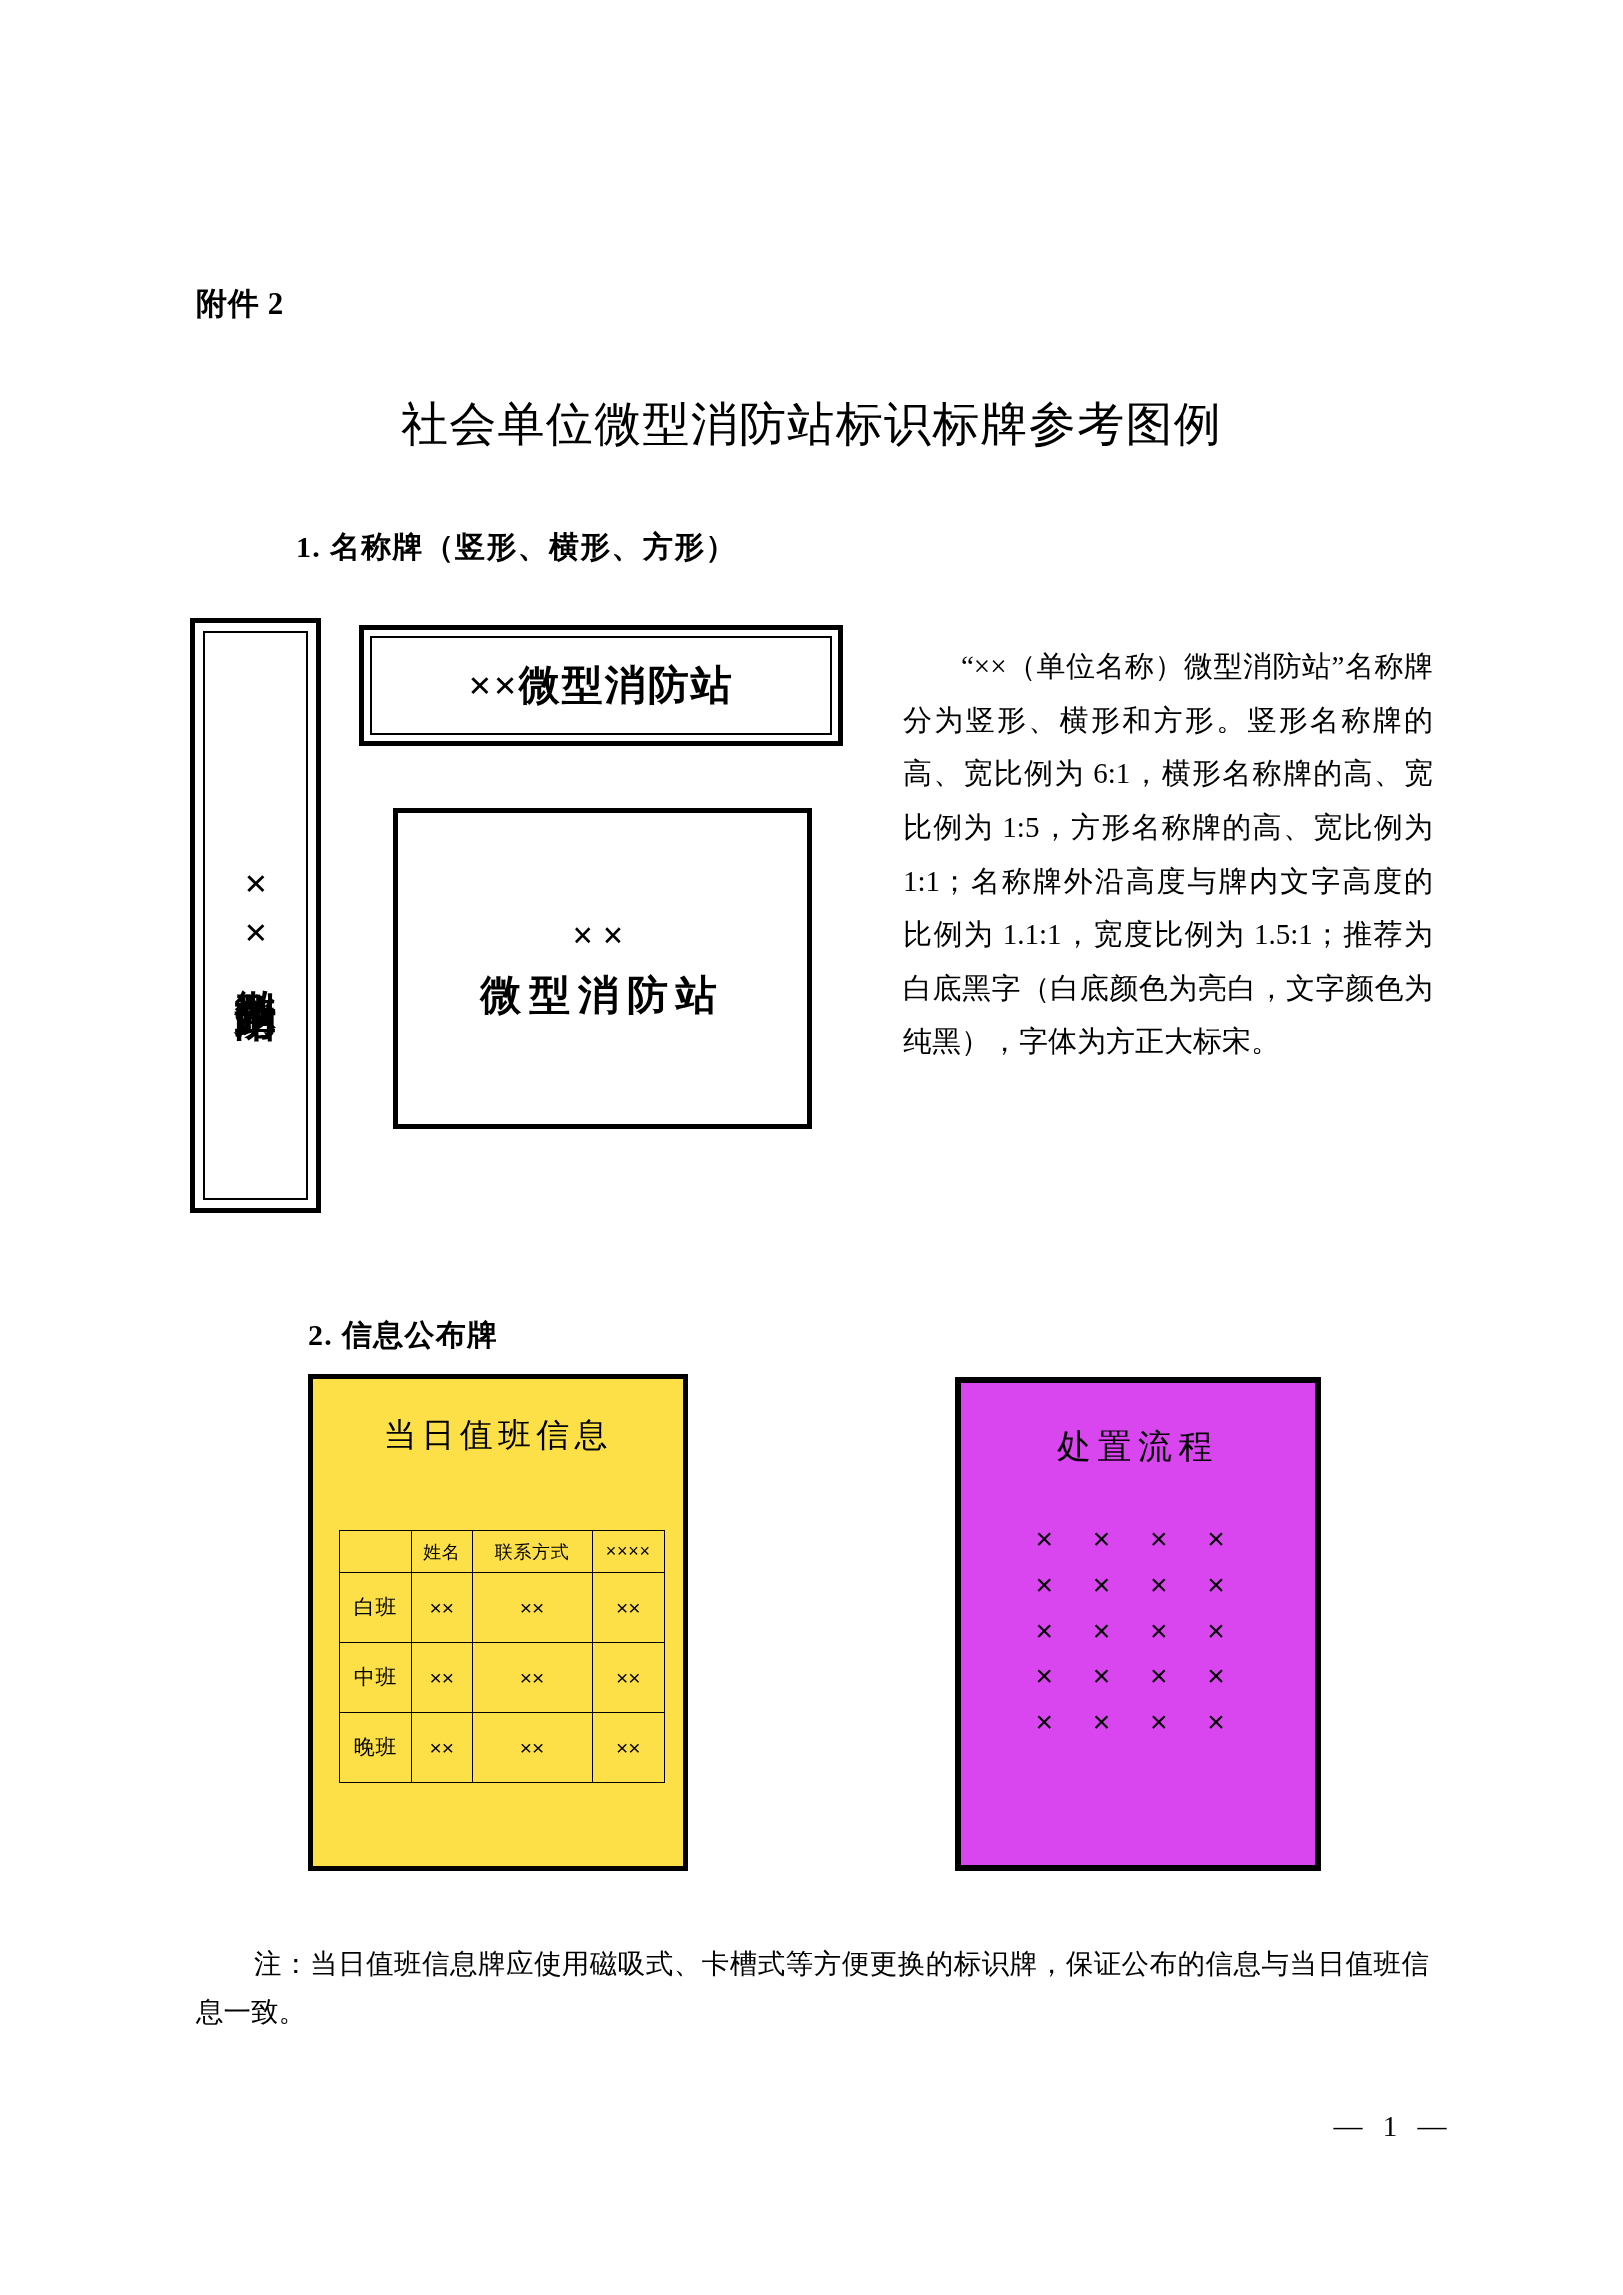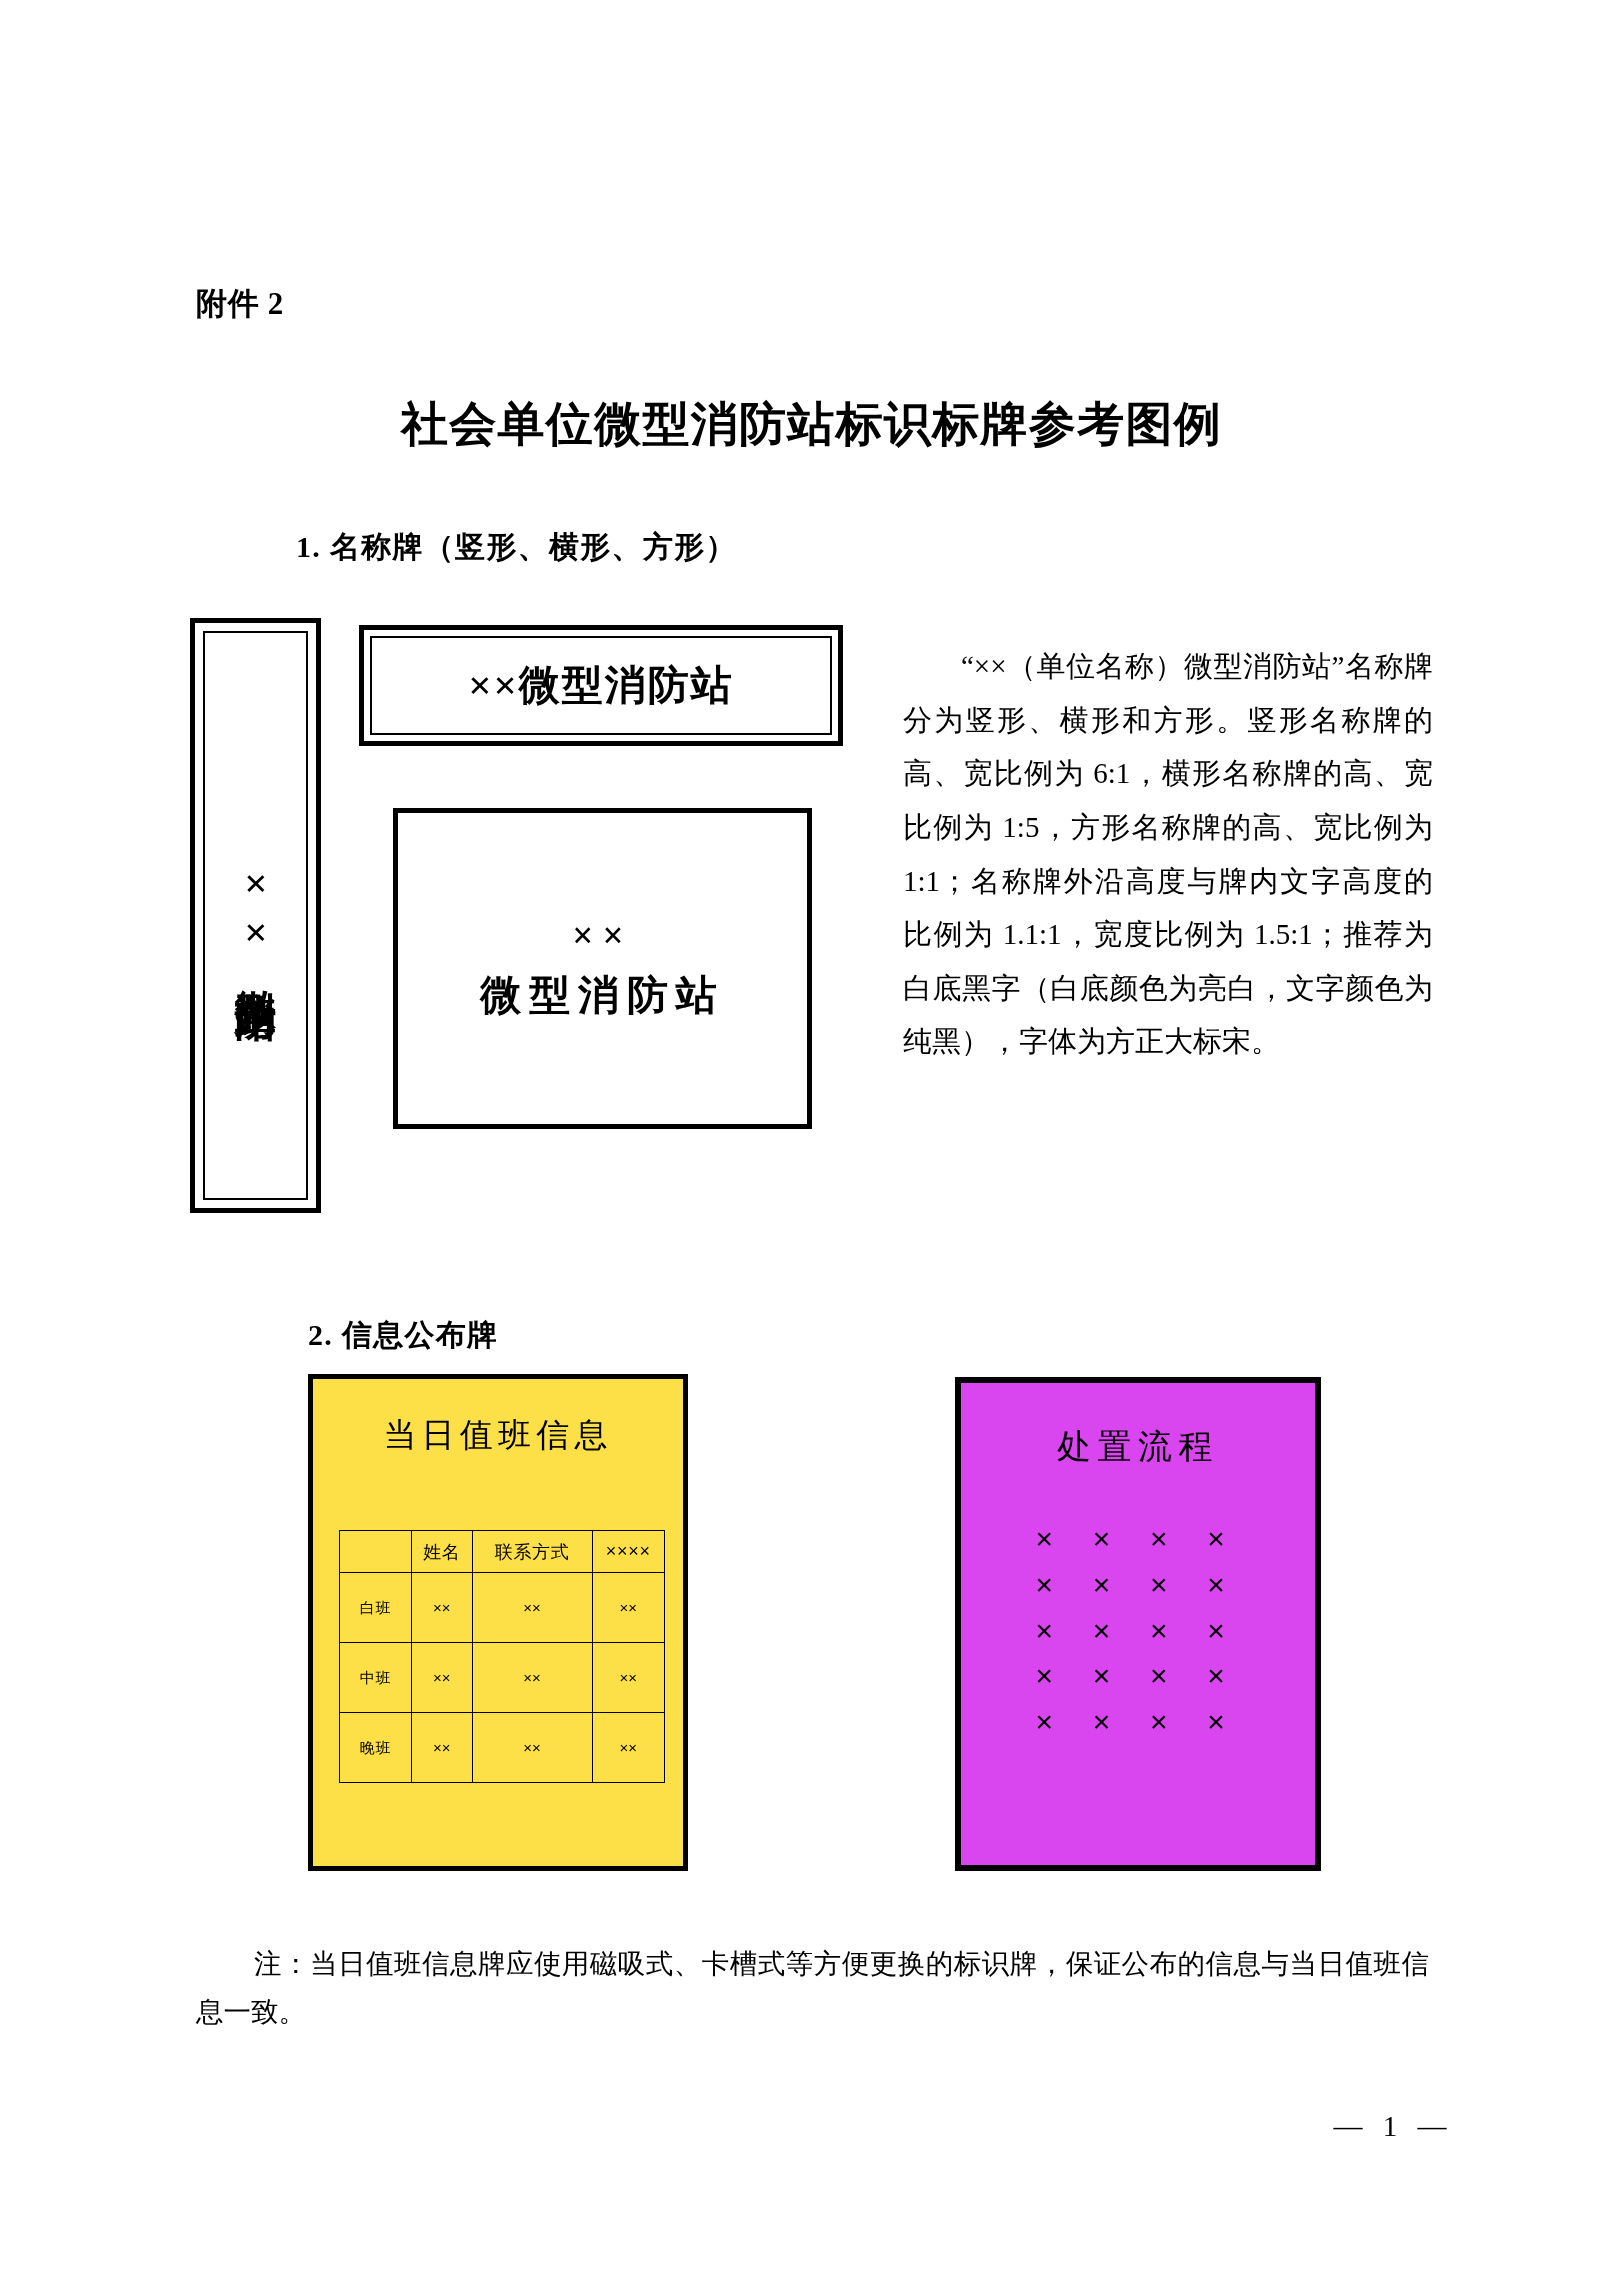--- a/index.html
+++ b/index.html
@@ -30,21 +30,21 @@
     letter-spacing: 0.7px;
     font-family: "Liberation Serif", "DejaVu Serif", serif;
   }
   .doc-title {
     position: absolute;
     left: 0;
     top: 393px;
     width: 1623px;
     text-align: center;
     font-size: 47px;
-    font-weight: bold;
+    font-weight: normal;
     letter-spacing: 1.3px;
     font-family: "Liberation Serif", "DejaVu Serif", serif;
   }
   .section-heading {
     position: absolute;
     font-size: 30px;
     font-weight: bold;
     letter-spacing: 1.3px;
     font-family: "Liberation Serif", "DejaVu Serif", serif;
   }
@@ -171,21 +171,21 @@
     font-family: "Liberation Sans", sans-serif;
   }
   .duty-table td, .duty-table th {
     border: 1.3px solid #000;
     text-align: center;
     vertical-align: middle;
     font-weight: normal;
     padding: 0;
   }
   .duty-table .hdr-row td { height: 41px; font-size: 18px; letter-spacing: 0.7px; }
-  .duty-table .data-row td { height: 69px; font-size: 15px; }
+  .duty-table .data-row td { height: 69px; font-size: 21px; }
   .duty-table .shift-cell {
     width: 71px;
     font-size: 18.3px;
     line-height: 1.15;
     letter-spacing: 0.7px;
   }
   .duty-table .corner { width: 71px; }
 
   
   .board-process {

